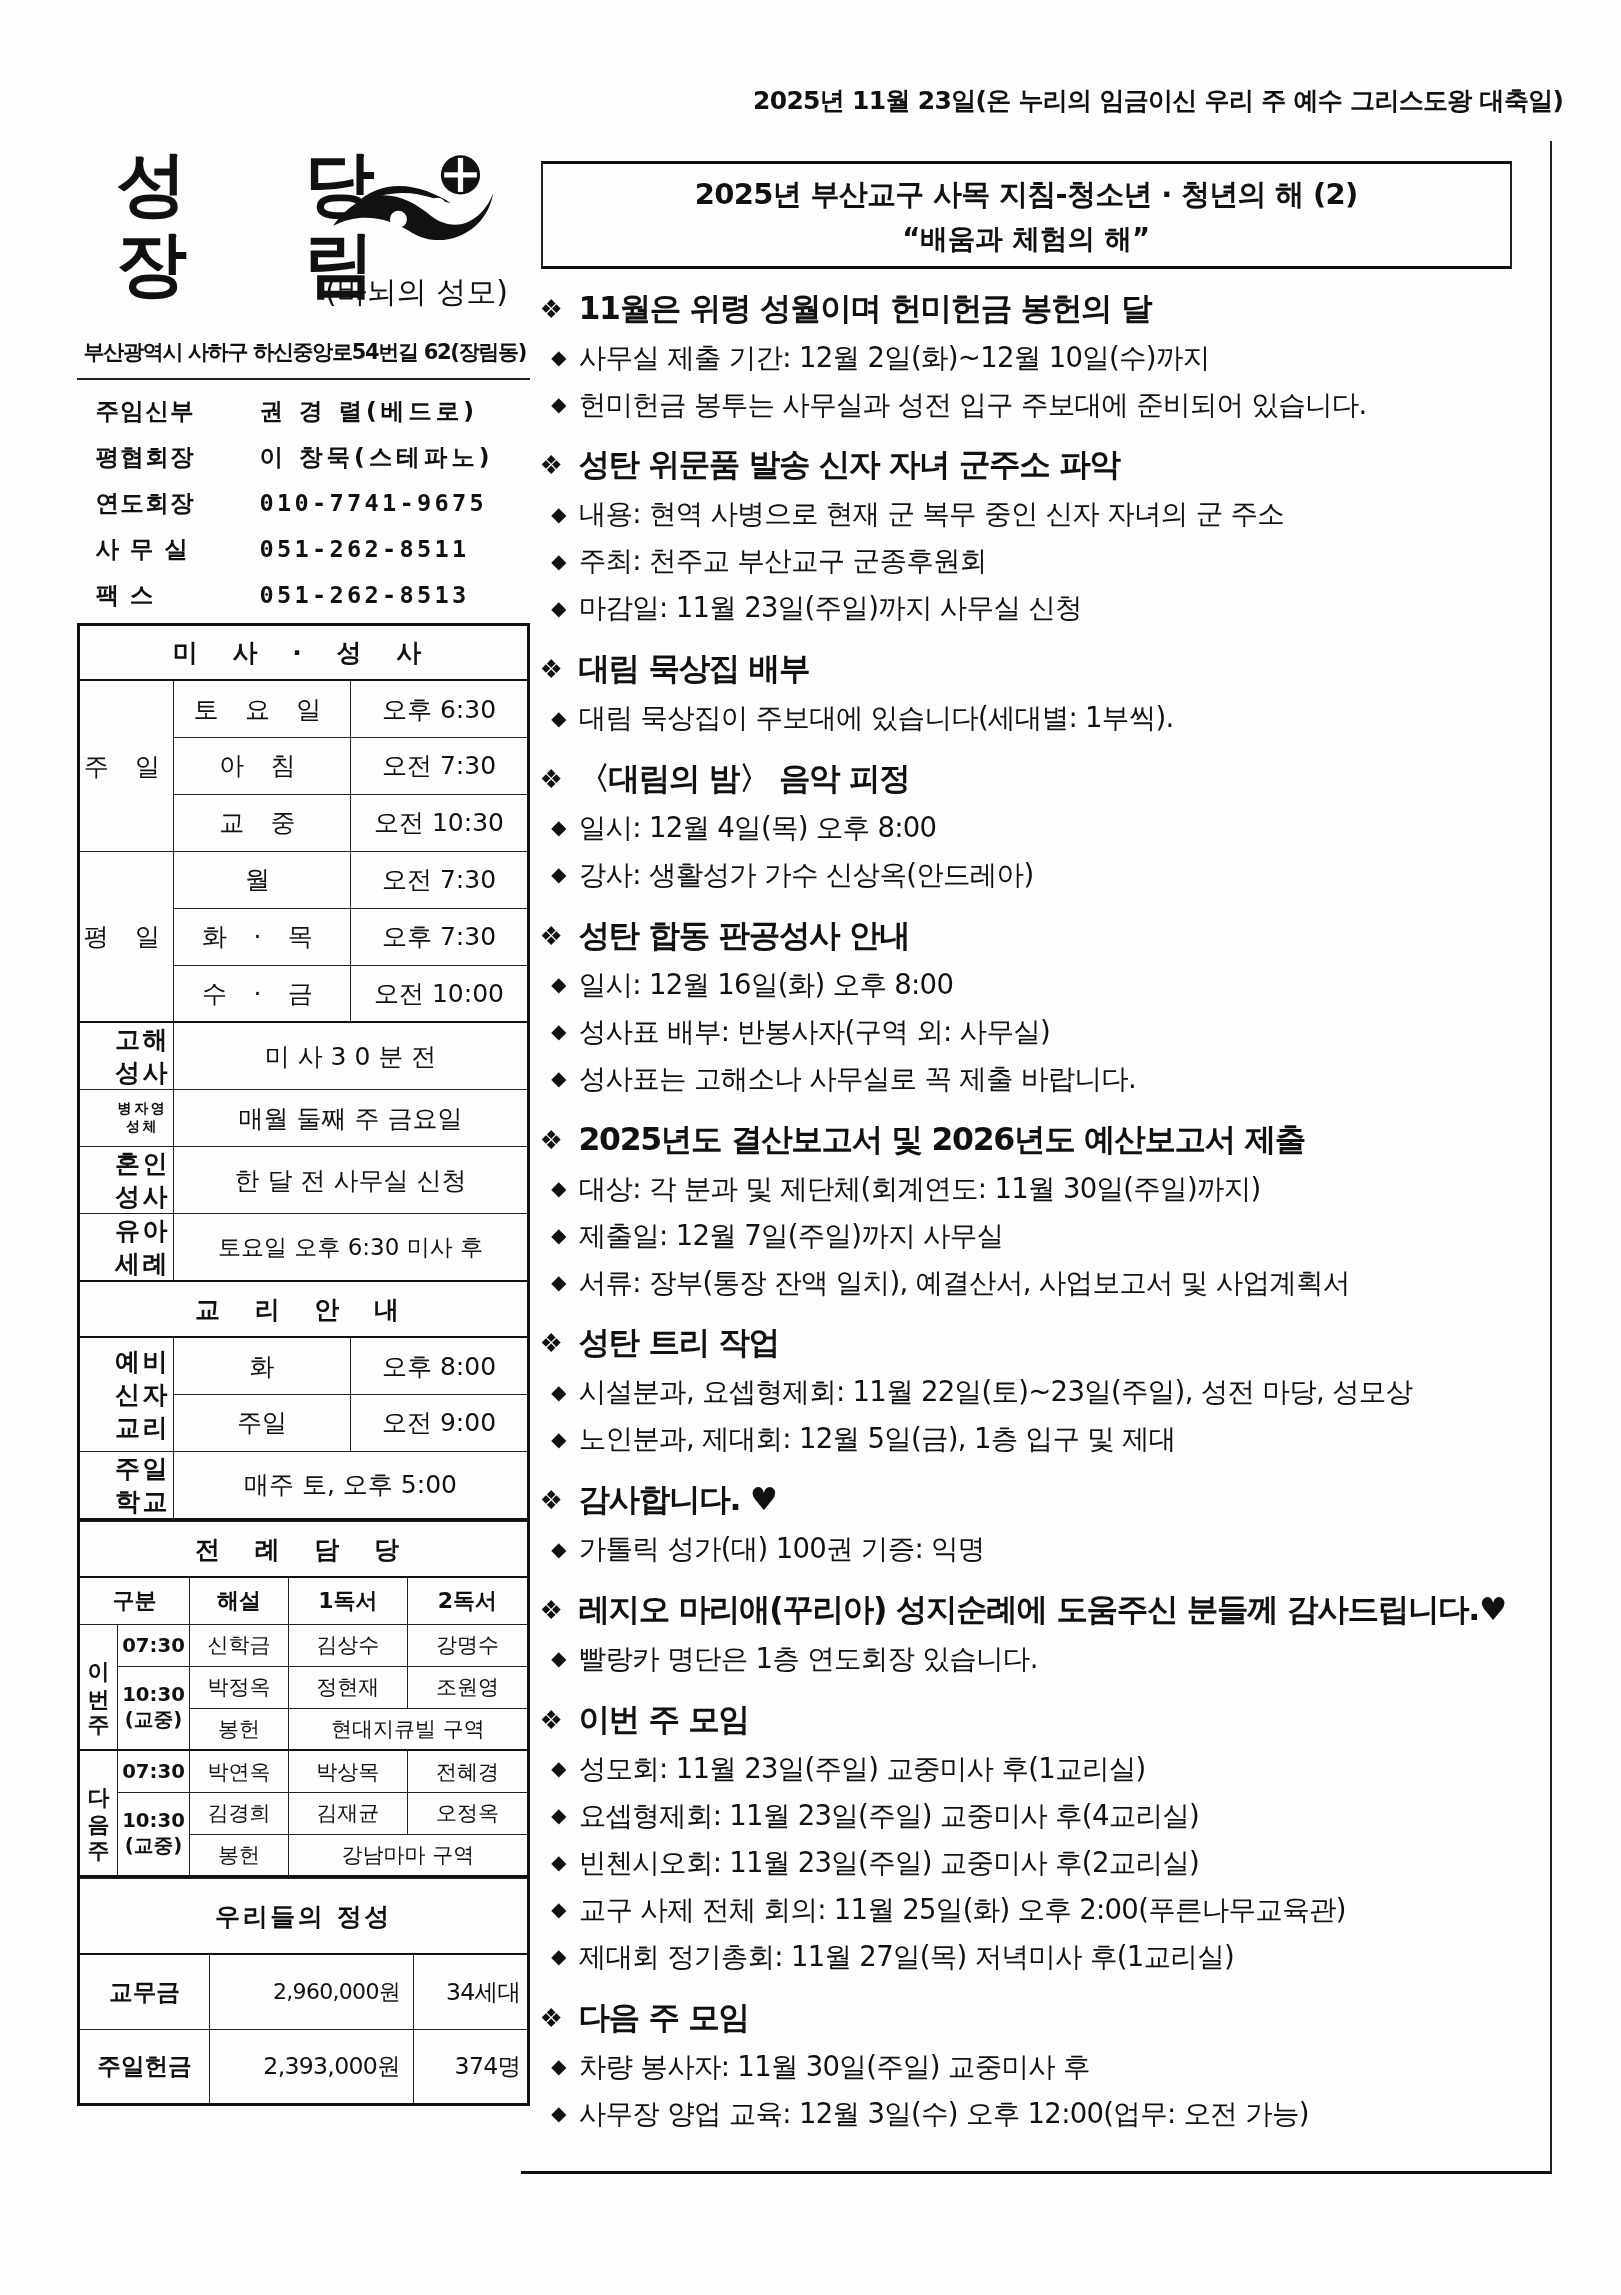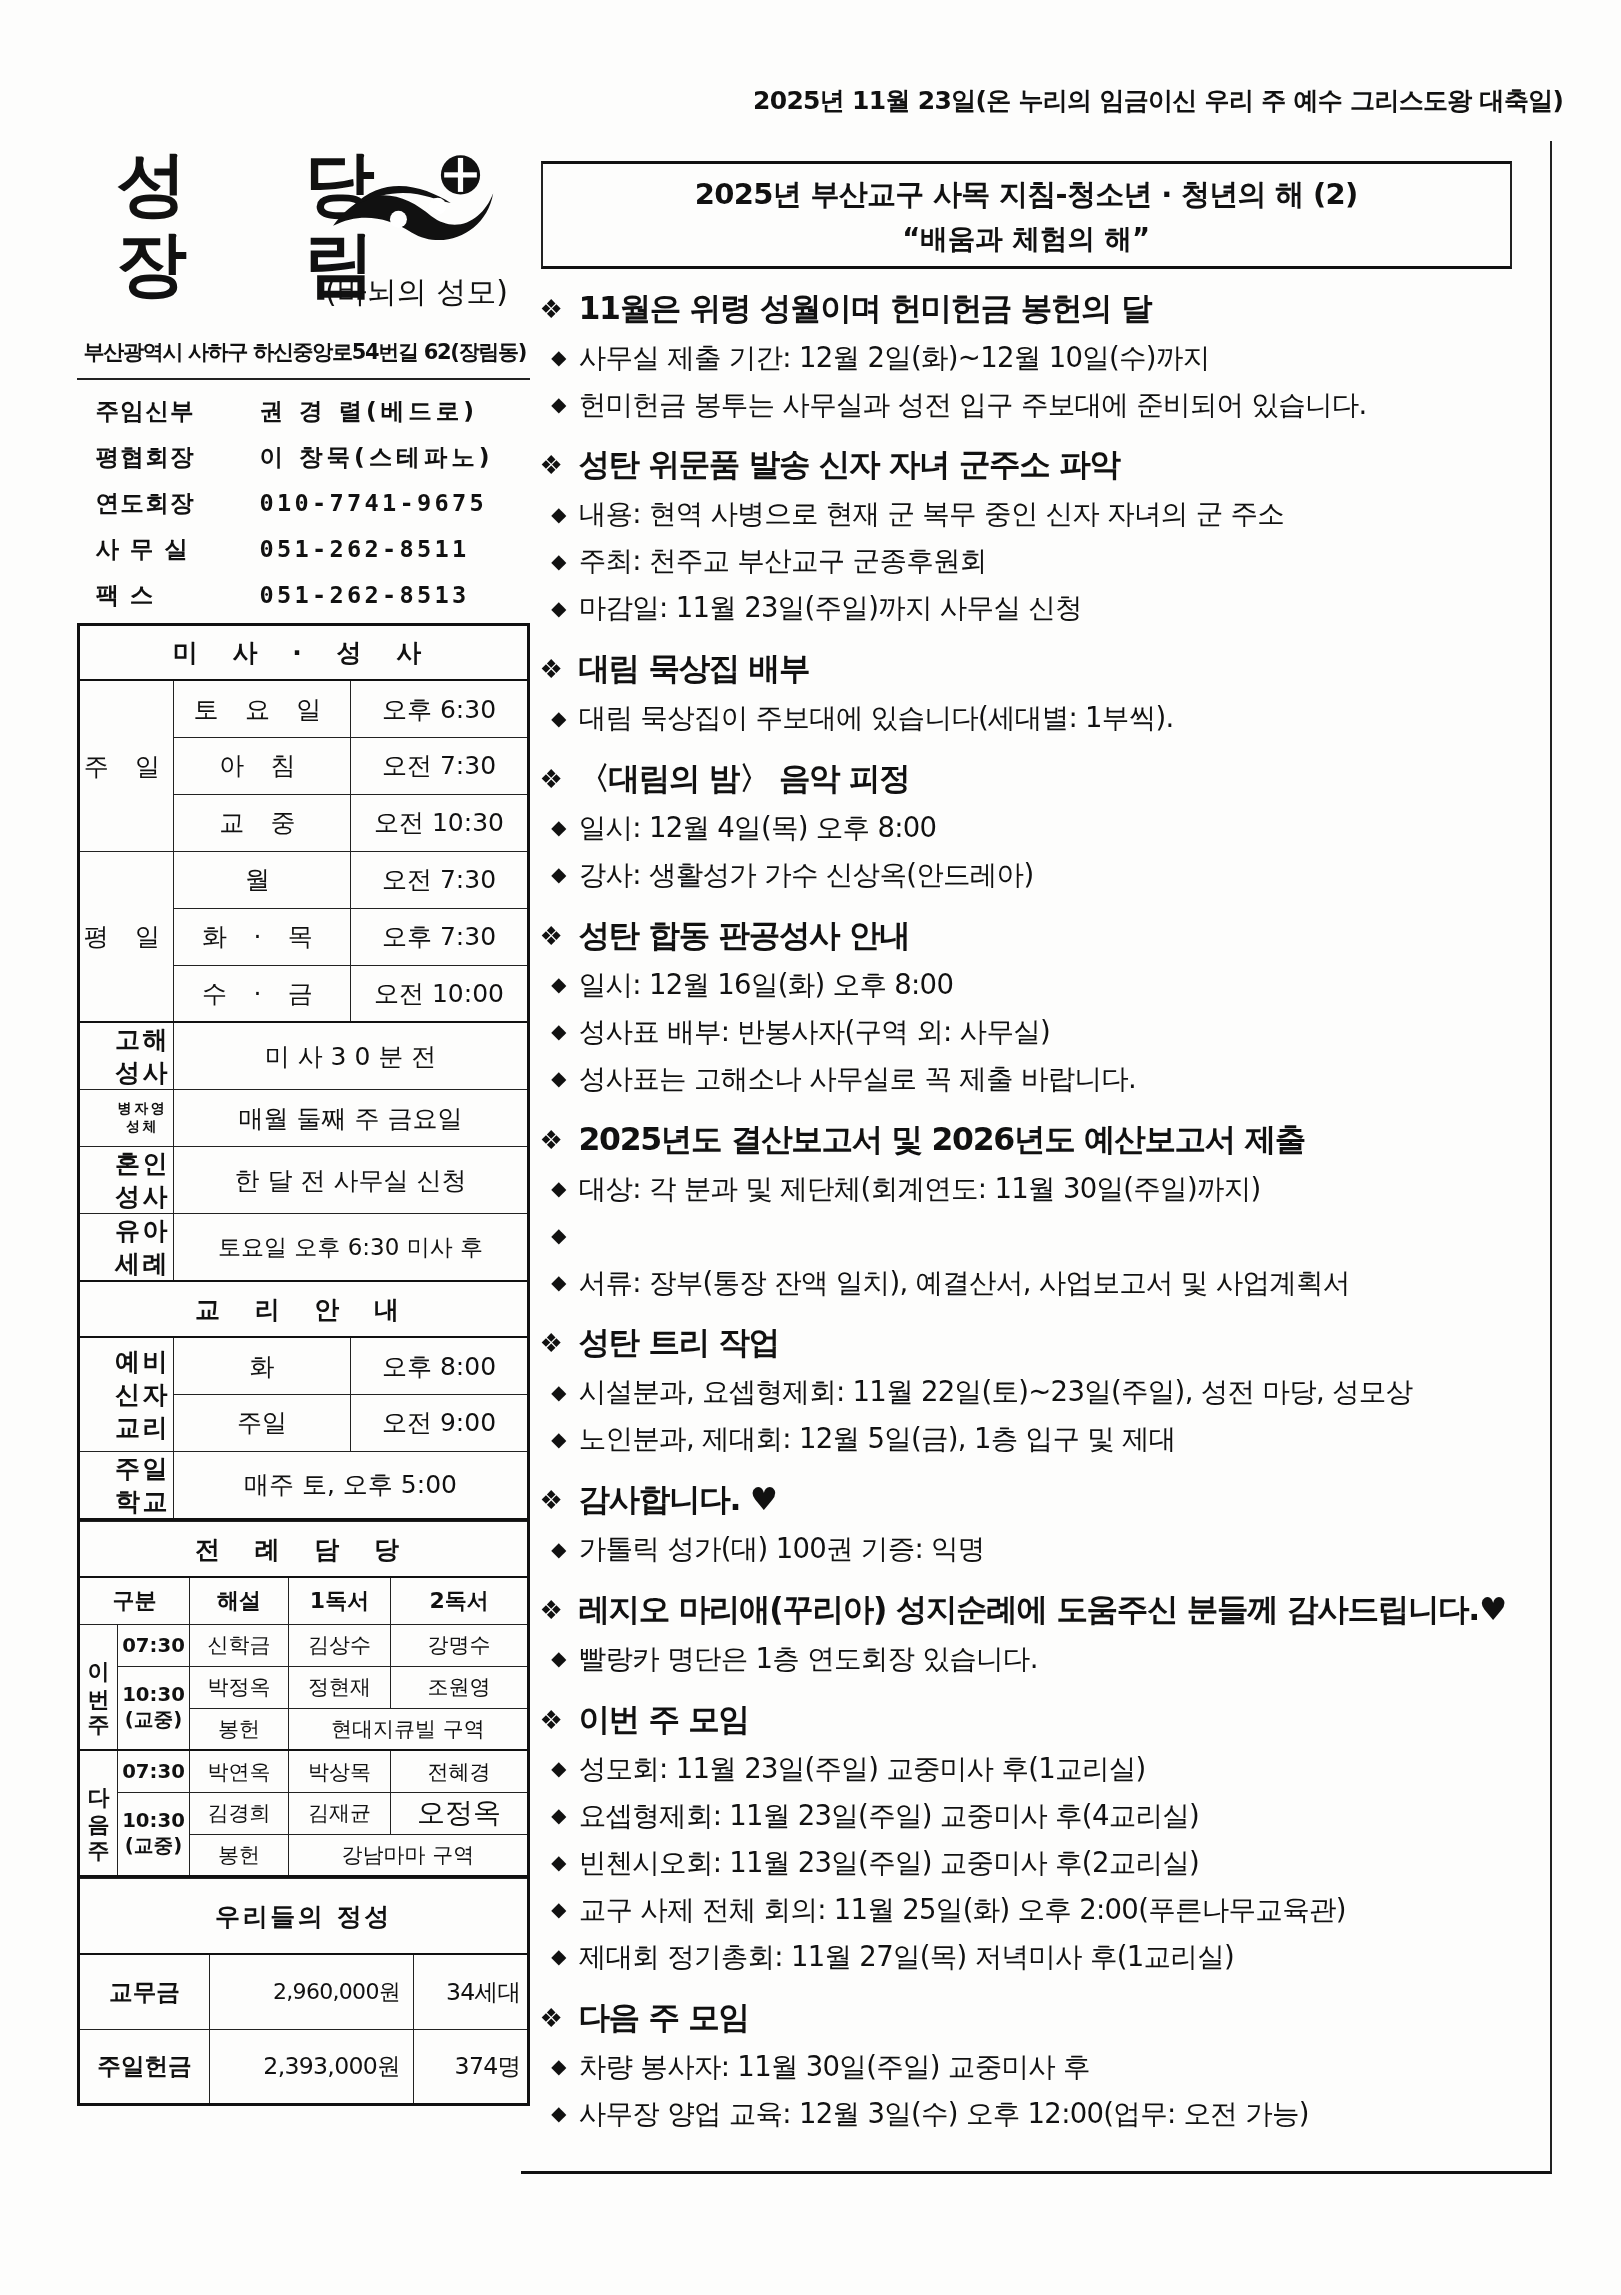--- a/index.html
+++ b/index.html
@@ -189,21 +189,21 @@
       <td rowspan="3" class="bold" style="font-size:22px;writing-mode:vertical-rl;letter-spacing:5.2px;border-top:2.6px solid #111">다음주</td>
       <td class="bold" style="font-size:19.7px;border-top:2.6px solid #111">07:30</td>
       <td style="font-size:21px;border-top:2.6px solid #111">박연옥</td>
       <td style="font-size:21px;border-top:2.6px solid #111">박상목</td>
       <td style="font-size:21px;border-top:2.6px solid #111">전혜경</td>
     </tr>
     <tr style="height:42px">
       <td rowspan="2" class="bold" style="font-size:19.7px"><span>10:30</span><br><span>(교중)</span></td>
       <td style="font-size:21px">김경희</td>
       <td style="font-size:21px">김재균</td>
-      <td style="font-size:28px">오정옥</td>
+      <td style="font-size:21px">오정옥</td>
     </tr>
     <tr style="height:42px">
       <td style="font-size:21px">봉헌</td>
       <td colspan="2" style="font-size:21px">강남마마 구역</td>
     </tr>
   </tbody>
     </table>
 
   <table class="box" style="border-top:none">
     <tbody>
@@ -309,20 +309,21 @@
         <div class="notice-head">
           <span class="dia">❖</span>
           <span>2025년도 결산보고서 및 2026년도 예산보고서 제출</span>
         </div>
         <div class="notice-item">
           <span class="bul">◆</span>
           <span>대상:  각 분과 및 제단체(회계연도: 11월 30일(주일)까지)</span>
         </div>
         <div class="notice-item">
           <span class="bul">◆</span>
+          <span>제출일:  12월 7일(주일)까지 사무실</span>
         </div>
         <div class="notice-item">
           <span class="bul">◆</span>
           <span>서류: 장부(통장 잔액 일치), 예결산서, 사업보고서 및 사업계획서</span>
         </div>
       </div>
       <div class="notice">
         <div class="notice-head">
           <span class="dia">❖</span>
           <span>성탄 트리 작업</span>

